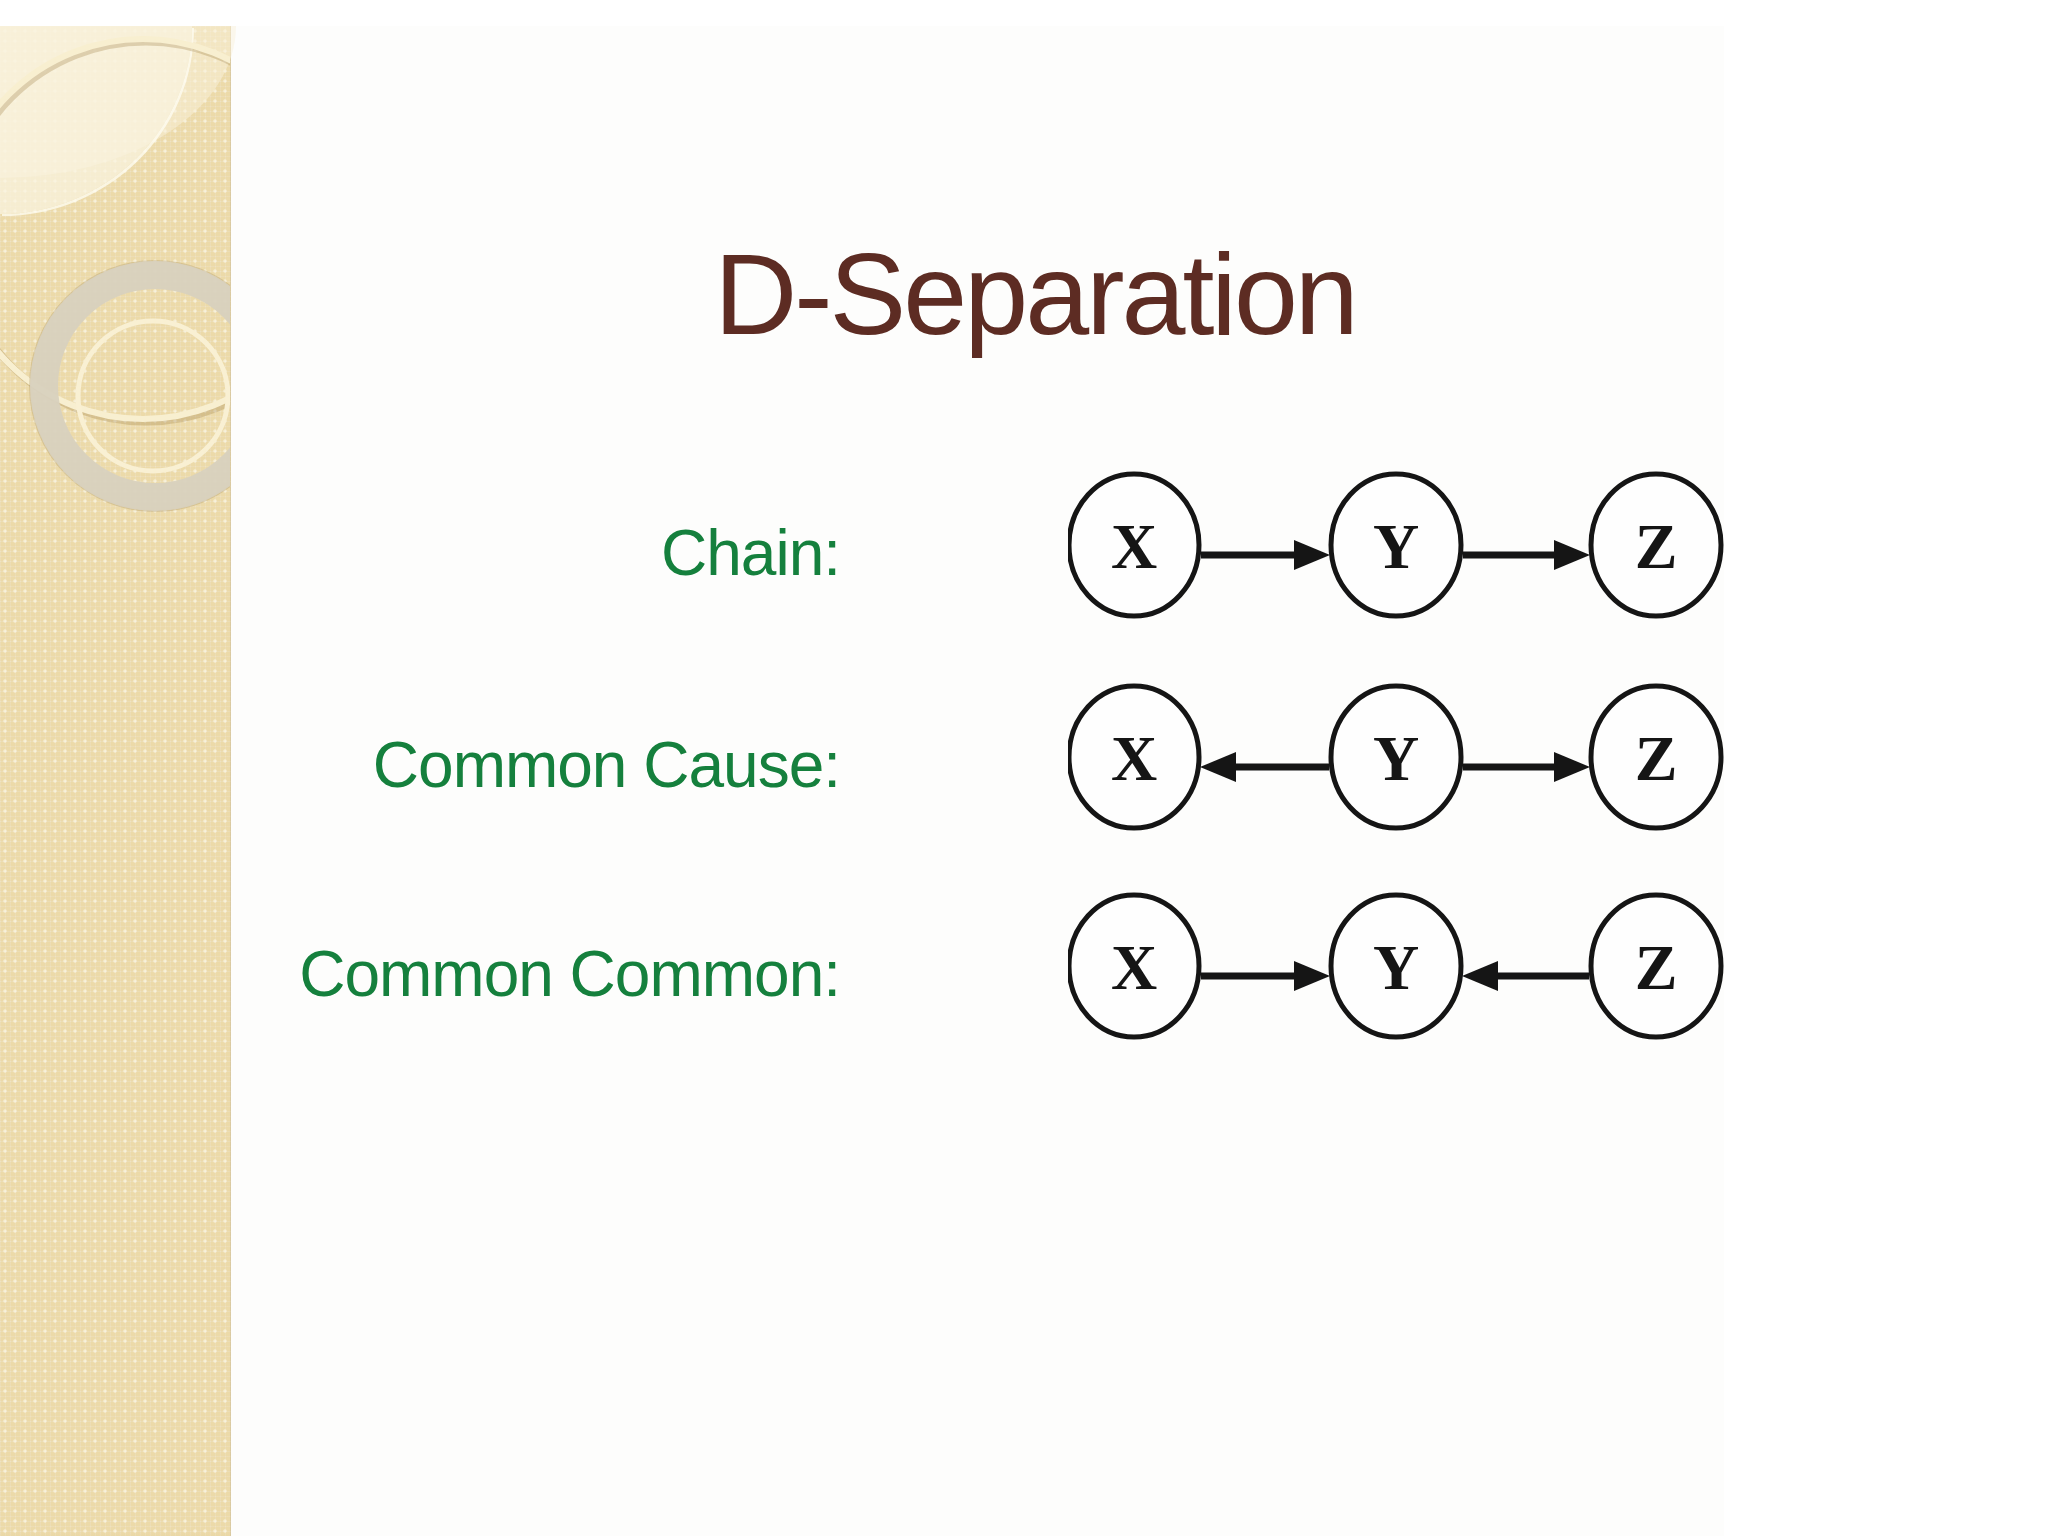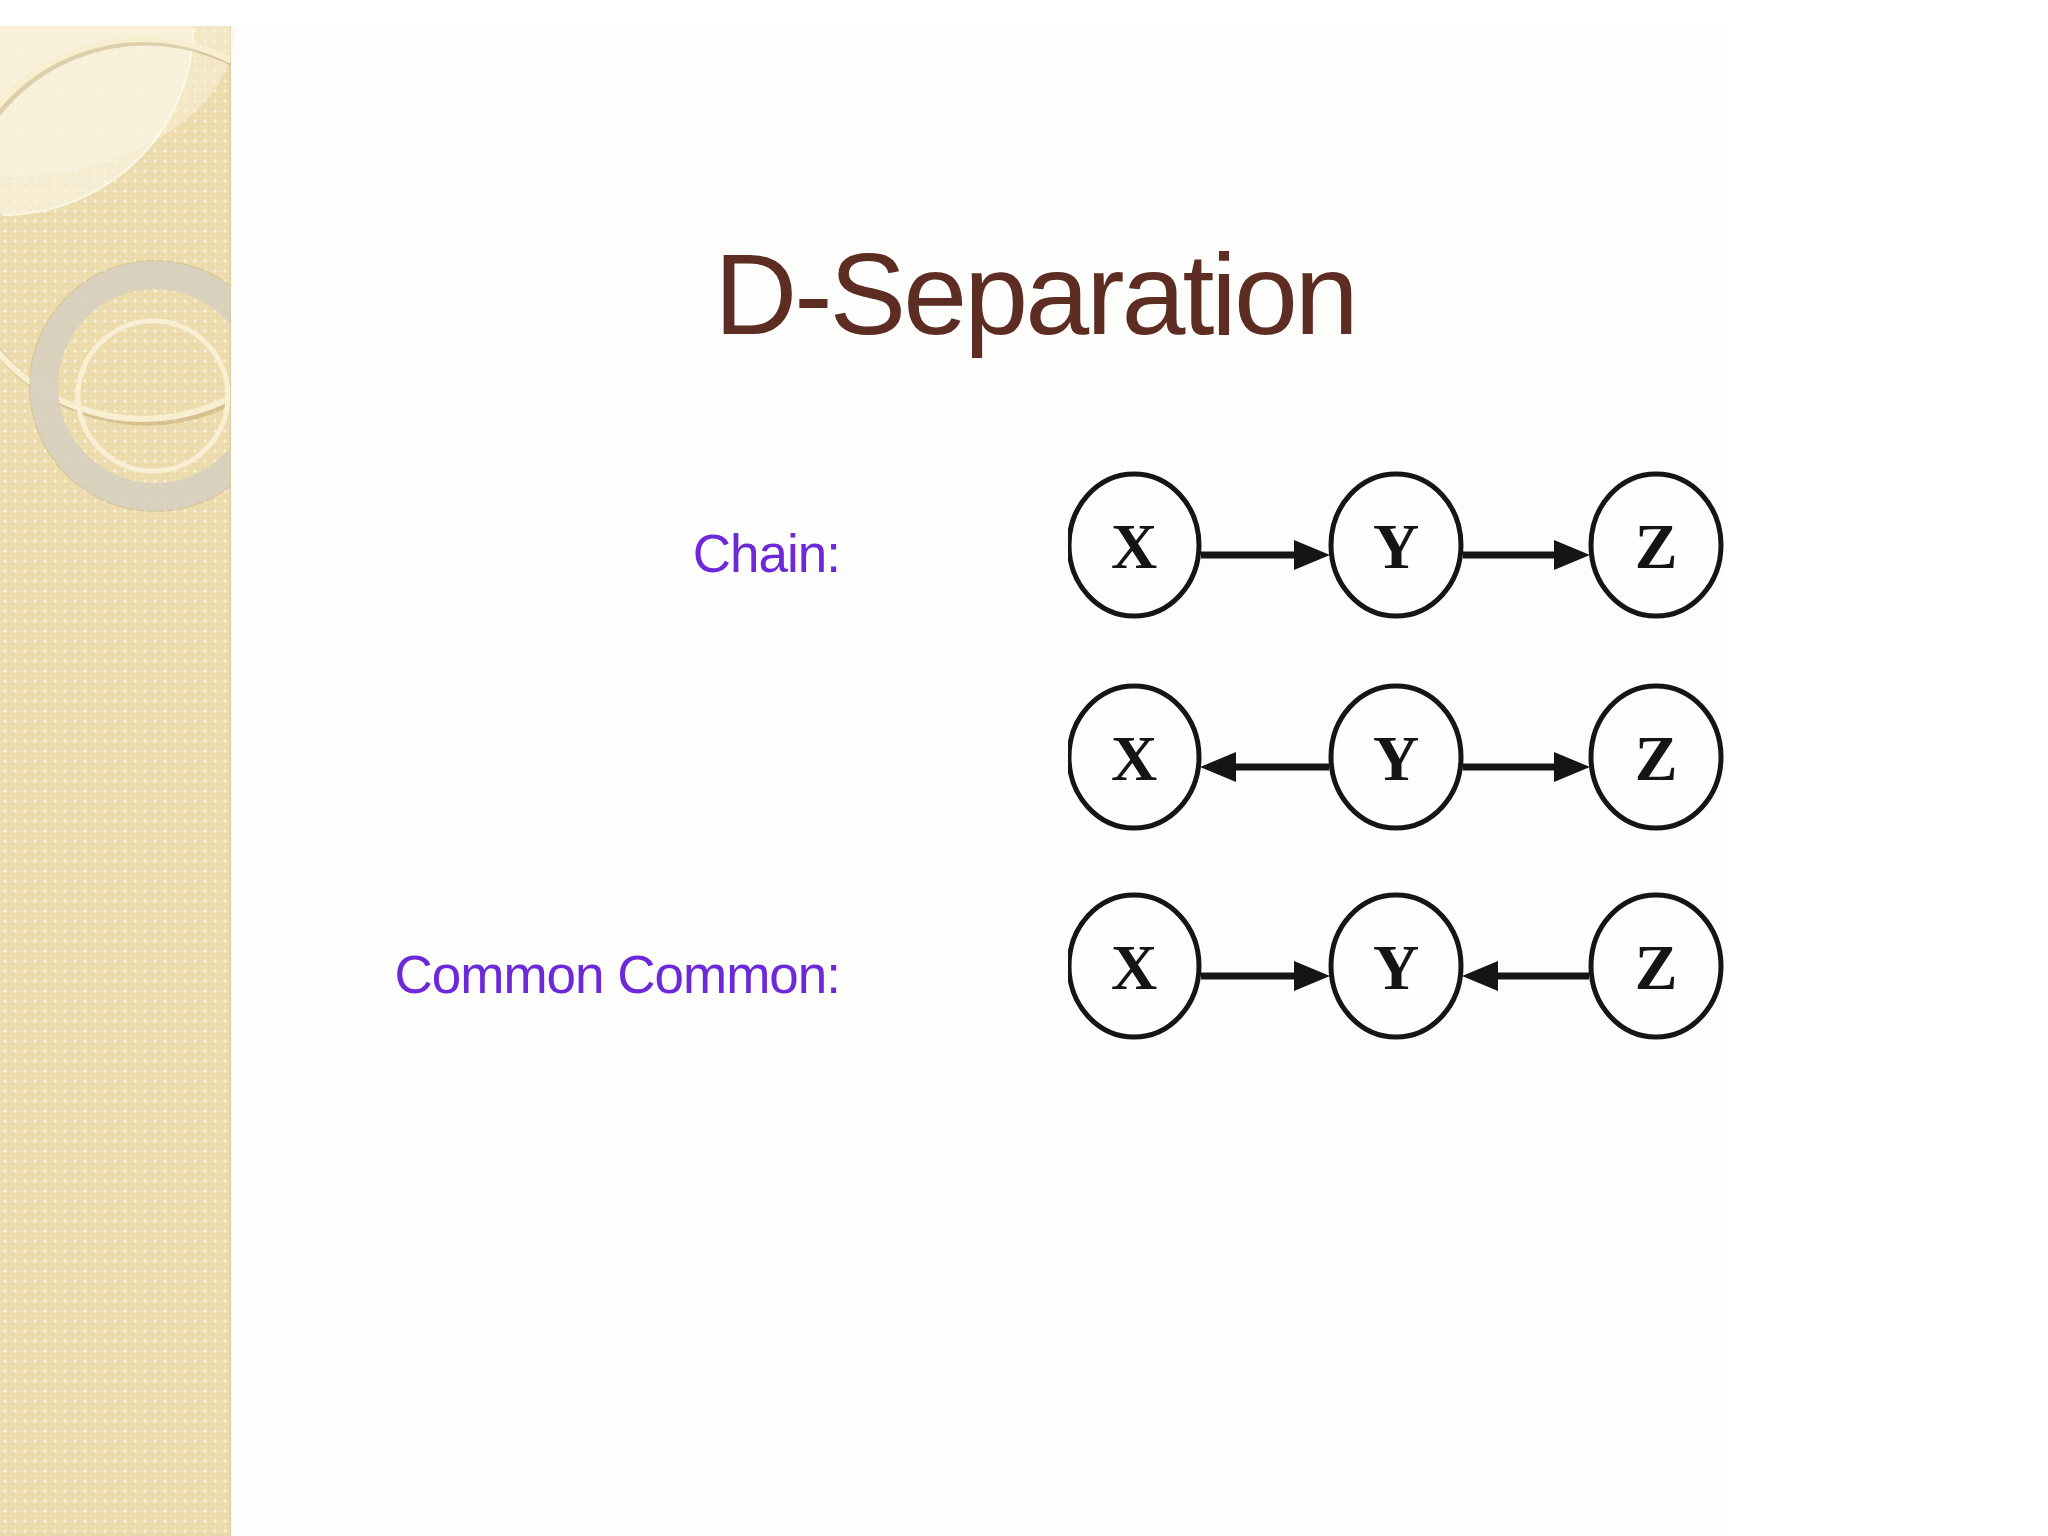--- a/index.html
+++ b/index.html
@@ -60,22 +60,22 @@
   }
 
   
   .row{position:absolute;left:0;width:2048px;height:160px;}
   .row-chain  {top:439px;}
   .row-cause  {top:651px;}
   .row-effect {top:860px;}
   .row-label{
     position:absolute;right:1208px;top:50%;
     transform:translateY(calc(-50% + 8px));
-    font-size:53px;letter-spacing:-1px;
-    color:#6d28d9;white-space:nowrap;
+    font-size:64px;letter-spacing:-1px;
+    color:#15803d;white-space:nowrap;
   }
   .row-svg{position:absolute;left:1068px;top:0;}
 </style>
 </head>
 <body>
 
 <div class="slide" style="background: rgb(253, 253, 252);">
 
   <div class="sidebar">
     <div class="disc-large"></div>
@@ -103,20 +103,21 @@
         <ellipse cx="66" cy="80" rx="65" ry="71" fill="#fefefe" stroke="#151515" stroke-width="5"></ellipse>
         <text x="66" y="103" text-anchor="middle" font-family="&quot;Liberation Serif&quot;, serif" font-weight="bold" font-size="64" fill="#151515">X</text>
         <ellipse cx="328" cy="80" rx="65" ry="71" fill="#fefefe" stroke="#151515" stroke-width="5"></ellipse>
         <text x="328" y="103" text-anchor="middle" font-family="&quot;Liberation Serif&quot;, serif" font-weight="bold" font-size="64" fill="#151515">Y</text>
         <ellipse cx="588" cy="80" rx="65" ry="71" fill="#fefefe" stroke="#151515" stroke-width="5"></ellipse>
         <text x="588" y="103" text-anchor="middle" font-family="&quot;Liberation Serif&quot;, serif" font-weight="bold" font-size="64" fill="#151515">Z</text>
       </svg>
   </div>
 
   <div class="row row-cause">
+    <span class="row-label">Common Cause:</span>
     <svg class="row-svg" width="660" height="160" viewBox="0 0 660 160">
         <line x1="261" y1="90" x2="162" y2="90" stroke="#151515" stroke-width="7"></line>
         <polygon points="132,90 168,75 168,105" fill="#151515"></polygon>
         <line x1="395" y1="90" x2="492" y2="90" stroke="#151515" stroke-width="7"></line>
         <polygon points="522,90 486,75 486,105" fill="#151515"></polygon>
         <ellipse cx="66" cy="80" rx="65" ry="71" fill="#fefefe" stroke="#151515" stroke-width="5"></ellipse>
         <text x="66" y="103" text-anchor="middle" font-family="&quot;Liberation Serif&quot;, serif" font-weight="bold" font-size="64" fill="#151515">X</text>
         <ellipse cx="328" cy="80" rx="65" ry="71" fill="#fefefe" stroke="#151515" stroke-width="5"></ellipse>
         <text x="328" y="103" text-anchor="middle" font-family="&quot;Liberation Serif&quot;, serif" font-weight="bold" font-size="64" fill="#151515">Y</text>
         <ellipse cx="588" cy="80" rx="65" ry="71" fill="#fefefe" stroke="#151515" stroke-width="5"></ellipse>

